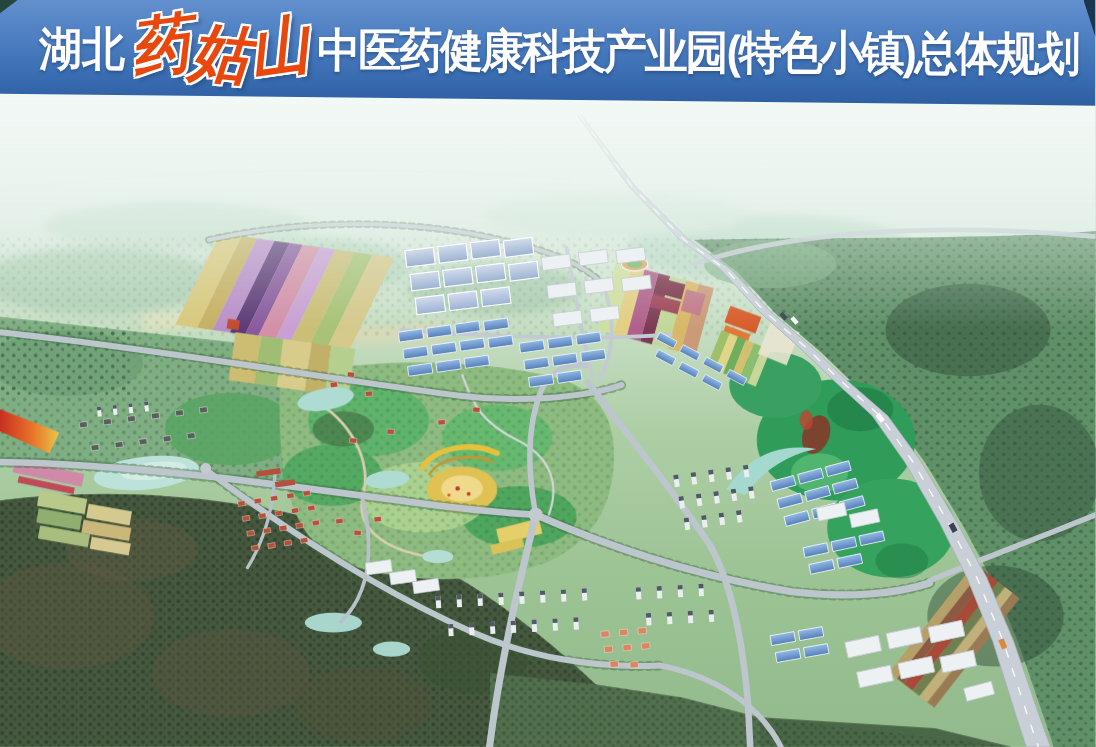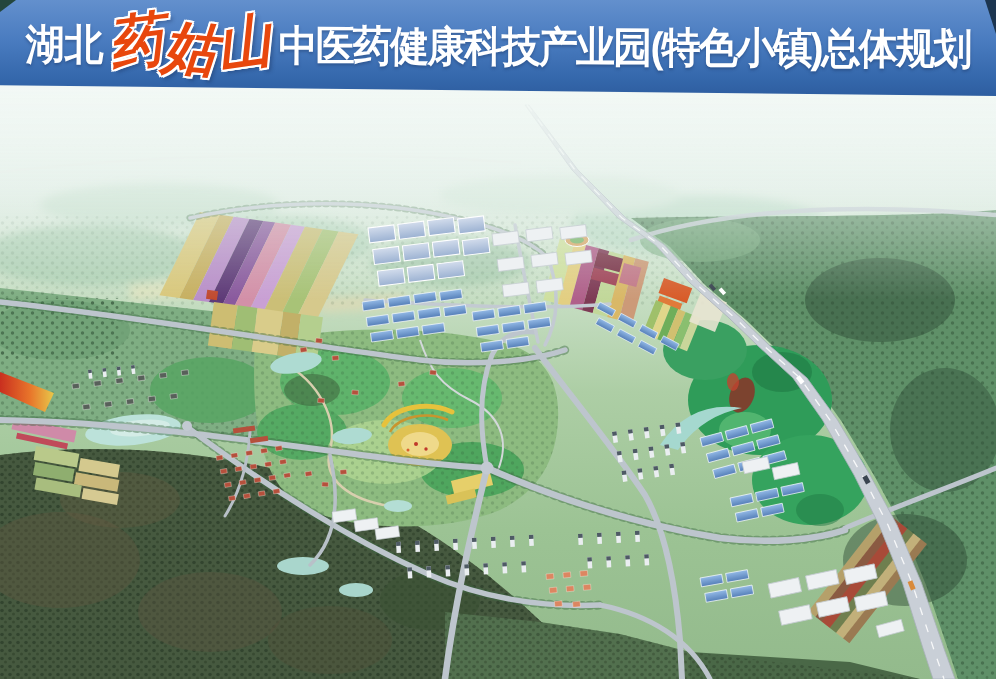--- a/index.html
+++ b/index.html
@@ -2,21 +2,21 @@
 <html><head>
 <meta charset="utf-8">
 <style>
   html,body{margin:0;padding:0;background:#cdd8d2;}
   .poster{position:relative;width:996px;height:679px;overflow:hidden;
           font-family:"Liberation Sans","DejaVu Sans",sans-serif;background:#e8f1ec;}
   
   .banner{position:absolute;top:0;left:0;width:996px;height:99px;z-index:30;
           background:linear-gradient(180deg,#6390cd 0%,#4a7cc0 40%,#3568ac 78%,#2c5c9e 100%);
           clip-path:polygon(0 0,100% 0,100% 97%,0 86%);
-          display:flex;align-items:center;justify-content:center;}
+          display:flex;align-items:center;}
   .banner-inner{display:flex;align-items:center;white-space:nowrap;
           transform:scaleX(.93) rotate(.25deg);transform-origin:50% 50%;margin-top:-6px;}
   .t-prefix{font-size:42px;font-weight:bold;color:#fff;letter-spacing:0;
           text-shadow:0 2px 3px rgba(20,40,80,.35);}
   .t-mountain{display:flex;align-items:center;margin:0 8px 0 6px;}
   .t-mchar{display:inline-block;font-size:58px;font-weight:bold;font-style:italic;color:#e8470d;
           text-shadow:2px 0 0 #fff,-2px 0 0 #fff,0 2px 0 #fff,0 -2px 0 #fff,
                       2px 2px 0 #fff,-2px 2px 0 #fff,2px -2px 0 #fff,-2px -2px 0 #fff,
                       4px 4px 4px rgba(20,40,80,.35);}
   .t-mchar.c0{transform:rotate(-7deg) translateY(-3px);}

